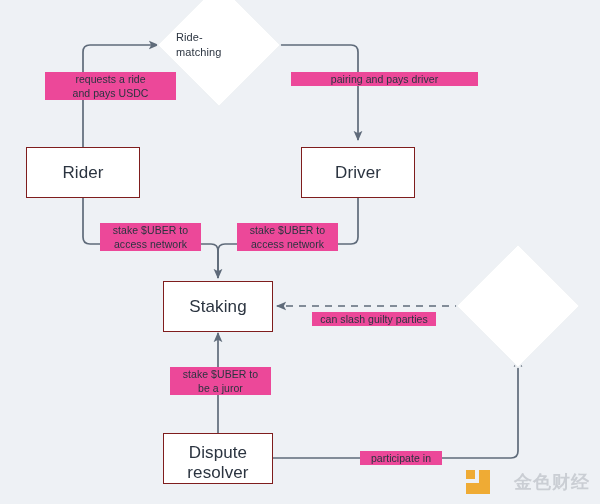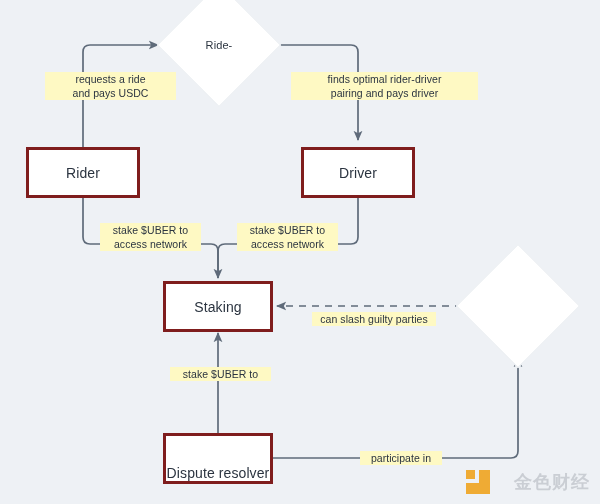--- a/index.html
+++ b/index.html
@@ -18,36 +18,35 @@
   #canvas {
     position: absolute;
     left: 0;
     top: 0;
     width: 600px;
     height: 504px;
   }
   .node-box {
     position: absolute;
     background: #ffffff;
-    border: 3px solid #7f1d1d;
+    border: 1px solid #7f1d1d;
     box-sizing: border-box;
     display: flex;
     align-items: center;
     justify-content: center;
     text-align: center;
     color: #2b3440;
-    font-size: 14px;
+    font-size: 17px;
     letter-spacing: 0.1px;
   }
   .node-diamond {
     position: absolute;
     display: flex;
     align-items: center;
     justify-content: center;
-    text-align: center;
     color: #2b3440;
     font-size: 11px;
     line-height: 15px;
     letter-spacing: 0.1px;
   }
   .diamond-shape {
     position: absolute;
     left: 0;
     top: 0;
     width: 100%;
@@ -65,21 +64,21 @@
   .edge-label {
     position: absolute;
     color: #2b3440;
     font-size: 10.5px;
     line-height: 14px;
     text-align: center;
     letter-spacing: 0.05px;
     white-space: nowrap;
   }
   .edge-label.on-bg {
-    background: #fef9c3;
+    background: #ec4899;
     padding: 0 3px;
   }
   #watermark {
     position: absolute;
     right: 10px;
     bottom: 10px;
     display: flex;
     align-items: center;
     gap: 24px;
     opacity: 0.95;
@@ -131,20 +130,21 @@
 
   <g fill="none" stroke="#5f6b7a" stroke-width="1.7">
     <path d="M462,306 L277,306" stroke-dasharray="7 6" marker-end="url(#arrowhead)"></path>
   </g>
 </svg>
 
 <div class="node-diamond" style="left:175px; top:1px; width:88px; height:88px;">
   <div class="diamond-shape"></div>
   <div class="diamond-label">
     <div>Ride-</div>
+    <div>matching</div>
   </div>
 </div>
 
 <div class="node-box" style="left:26px; top:147px; width:114px; height:51px;">
   <span>Rider</span>
 </div>
 
 <div class="node-box" style="left:301px; top:147px; width:114px; height:51px;">
   <span>Driver</span>
 </div>
@@ -160,40 +160,40 @@
 <div class="node-box" style="left:163px; top:433px; width:110px; height:51px;align-items:flex-end;">
   <span>Dispute resolver</span>
 </div>
 
 <div class="edge-label on-bg" style="left:45px; top:72px; width:125px;">
   <div>requests a ride</div>
   <div>and pays USDC</div>
 </div>
 
 <div class="edge-label on-bg" style="left:291px; top:72px; width:181px;">
-  <div>finds optimal rider-driver</div>
   <div>pairing and pays driver</div>
 </div>
 
 <div class="edge-label on-bg" style="left:100px; top:223px; width:95px;">
   <div>stake $UBER to</div>
   <div>access network</div>
 </div>
 
 <div class="edge-label on-bg" style="left:237px; top:223px; width:95px;">
   <div>stake $UBER to</div>
   <div>access network</div>
 </div>
 
 <div class="edge-label on-bg" style="left:312px; top:312px; width:118px;text-align:center;">
   <div>can slash guilty parties</div>
 </div>
 
 <div class="edge-label on-bg" style="left:170px; top:367px; width:95px;">
   <div>stake $UBER to</div>
+  <div>be a juror</div>
 </div>
 
 <div class="edge-label on-bg" style="left:360px; top:451px; width:76px;">
   <div>participate in</div>
 </div>
 
 <div id="watermark">
   <div id="wm-mark">
     <div class="wm-sq wm-a"></div>
     <div class="wm-sq wm-b"></div>

